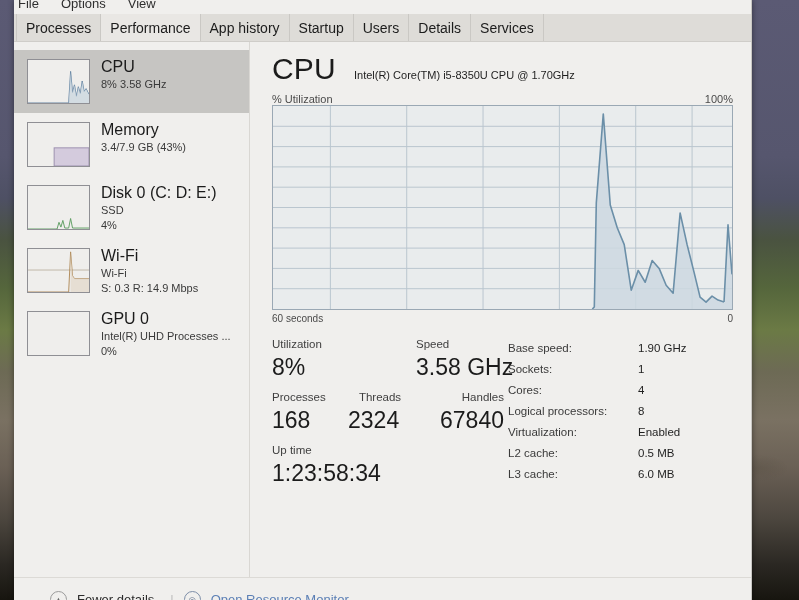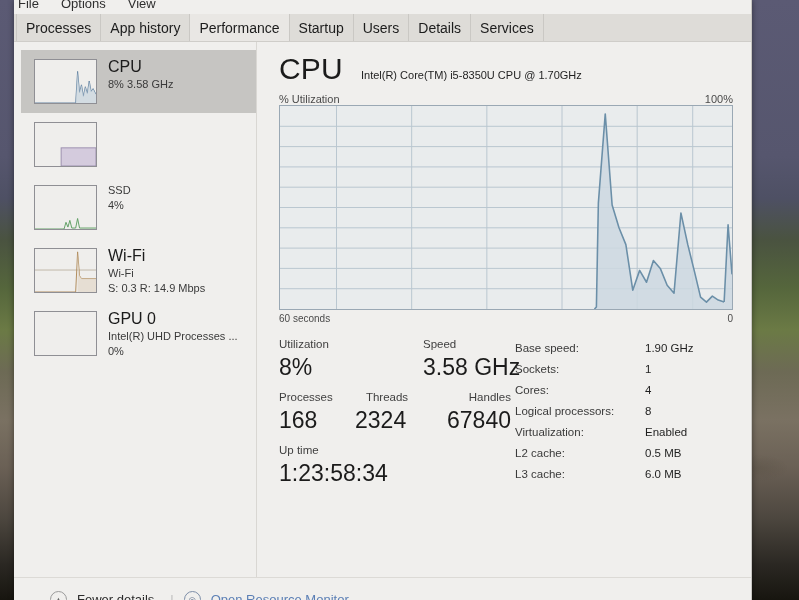--- a/index.html
+++ b/index.html
@@ -68,21 +68,20 @@
     white-space:nowrap;
   }
   .tab.active { background:#e9e7e4; }
   .tab:first-child { border-left:1px solid #cac8c4; margin-left:2px;}
 
   
   #content {
     position:absolute; left:0; top:42px; right:0; bottom:44px;
     background:#f0efed;
     display:flex;
-    padding-left:7px;
   }
 
   
   #sidebar {
     width:236px; flex:0 0 236px;
     padding:8px 0 0 0;
     border-right:1px solid #d9d7d3;
     background:#f0efed;
     position:relative;
   }
@@ -173,22 +172,22 @@
 <div id="tm-window">
 
   <div id="menubar">
     <span class="mi">File</span>
     <span class="mi">Options</span>
     <span class="mi">View</span>
   </div>
 
   <div id="tabstrip">
     <div class="tab">Processes</div>
+    <div class="tab active">Performance</div>
     <div class="tab">App history</div>
-    <div class="tab active">Performance</div>
     <div class="tab">Startup</div>
     <div class="tab">Users</div>
     <div class="tab">Details</div>
     <div class="tab">Services</div>
   </div>
 
   <div id="content">
 
     <div id="sidebar">
 
@@ -204,29 +203,34 @@
           <div class="side-sub">8%  3.58 GHz</div>
         </div>
       </div>
 
       <div class="side-item">
         <div class="mini">
           <svg viewBox="0 0 63 45" preserveAspectRatio="none">
             <rect x="27" y="26" width="36" height="19" fill="#d4cbdd" stroke="#9b8fae" stroke-width="1"></rect>
           </svg>
         </div>
+        <div class="side-text">
+          <div class="side-title">Memory</div>
+          <div class="side-sub">3.4/7.9 GB (43%)</div>
+        </div>
       </div>
 
       <div class="side-item">
         <div class="mini">
           <svg viewBox="0 0 63 45" preserveAspectRatio="none">
             <polyline points="0,45 30,45 32,38 34,43 36,36 38,44 42,44 44,34 46,44 63,44" fill="none" stroke="#5f9e63" stroke-width="1"></polyline>
           </svg>
         </div>
         <div class="side-text">
+          <div class="side-title">Disk 0 (C: D: E:)</div>
           <div class="side-sub">SSD</div>
           <div class="side-sub">4%</div>
         </div>
       </div>
 
       <div class="side-item">
         <div class="mini">
           <svg viewBox="0 0 63 45" preserveAspectRatio="none">
             <line x1="0" y1="22" x2="63" y2="22" stroke="#b5a795" stroke-width=".8"></line>
             <polyline points="0,45 42,45 44,3 46,28 48,31 63,31" fill="none" stroke="#b08a5a" stroke-width="1"></polyline>

